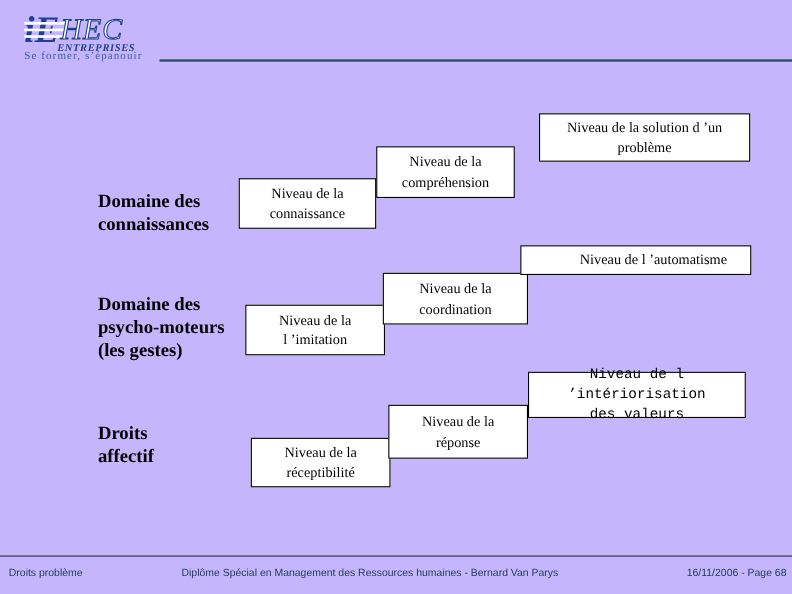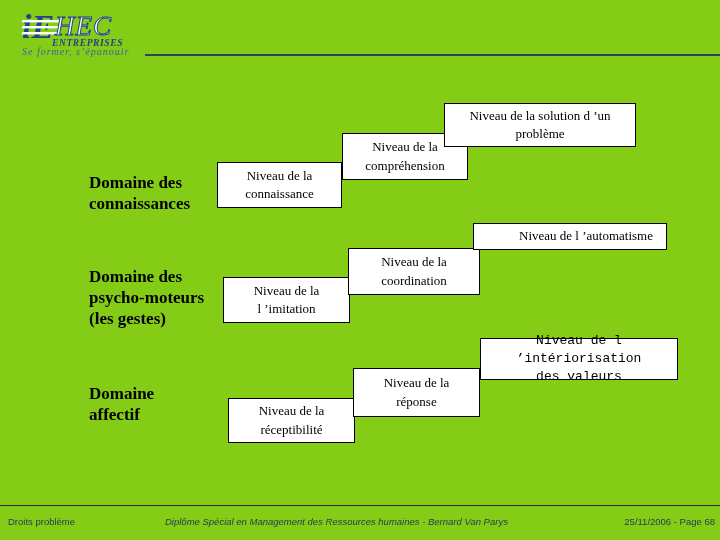--- a/index.html
+++ b/index.html
@@ -1,26 +1,26 @@
 <!DOCTYPE html>
 <html><head>
 <meta charset="utf-8">
 <style>
   html,body { margin:0; padding:0; background:#888; }
   .slide {
-    position:relative; width:720px; height:540px; background:#84cc16;
+    position:relative; width:720px; height:540px; background:#c4b5fd;
     overflow:hidden; font-family:"Liberation Sans", sans-serif;
   }
 
   
   .logo { position:absolute; left:22px; top:8px; width:120px; height:52px; }
   .logo svg { display:block; }
   .logo-tagline {
     position:absolute; left:0px; top:38px; width:120px;
-    font-family:"Liberation Serif", serif; font-style:italic;
+    font-family:"Liberation Serif", serif; 
     font-size:10px; letter-spacing:1px; color:#3f5fa5; white-space:nowrap;
   }
   .page-title {
     position:absolute; left:170px; right:8px; top:21px;
     text-align:center; font-size:15px; color:#2d4a5e; white-space:nowrap;
   }
   .header-rule {
     position:absolute; left:145px; right:0; top:54px; height:2px; background:#27465a;
   }
 
@@ -36,34 +36,34 @@
 
   .level-box {
     position:absolute; border:1px solid #000; background:#fff;
     display:flex; align-items:center; justify-content:center;
     text-align:center; font-family:"Liberation Serif", serif;
     font-size:13px; line-height:1.4; color:#000; white-space:pre-line;
     box-sizing:border-box;
   }
   #box-connaissance   { left:217px; top:162px; width:125px; height:46px; z-index:1; }
   #box-comprehension  { left:342px; top:133px; width:126px; height:47px; z-index:2; }
-  #box-solution       { left:444px; top:103px; width:192px; height:44px; z-index:3; }
+  #box-solution       { left:490px; top:103px; width:192px; height:44px; z-index:3; }
 
   #box-imitation      { left:223px; top:277px; width:127px; height:46px; z-index:1; }
   #box-coordination   { left:348px; top:248px; width:132px; height:47px; z-index:2; }
-  #box-automatisme    { left:473px; top:223px; width:194px; height:27px; z-index:3;padding-left:32px; }
+  #box-automatisme    { left:473px; top:223px; width:210px; height:27px; z-index:3;padding-left:32px; }
 
   #box-receptibilite  { left:228px; top:398px; width:127px; height:45px; z-index:1; }
   #box-reponse        { left:353px; top:368px; width:127px; height:49px; z-index:2; }
   #box-interiorisation{ left:480px; top:338px; width:198px; height:42px; z-index:3;font-family:Liberation Mono, monospace; }
 
   
   .footer-rule { position:absolute; left:0; right:0; top:505px; height:1px; background:#2b2b2b; }
   .footer-left   { position:absolute; left:8px;  top:516px; font-size:9.5px; color:#1d3b57; }
-  .footer-center { position:absolute; left:165px; top:516px; font-size:9.5px; color:#1d3b57;font-style:italic; }
+  .footer-center { position:absolute; left:165px; top:516px; font-size:9.5px; color:#1d3b57; }
   .footer-right  { position:absolute; right:5px; top:516px; font-size:9.5px; color:#1d3b57; text-align:right; }
 </style>
 </head>
 <body>
 
 <div class="slide">
 
   <div class="logo">
     <svg width="120" height="40" viewBox="0 0 120 40">
       <text x="0" y="30" font-family="Liberation Serif, serif" font-size="34" font-weight="bold" font-style="italic" fill="#22418c">iE</text>
@@ -91,27 +91,27 @@
 
   <div class="domain-label" id="label-psychomoteurs">Domaine des
 psycho-moteurs
 (les gestes)</div>
   <div class="level-box" id="box-imitation">Niveau de la
 l ’imitation</div>
   <div class="level-box" id="box-coordination">Niveau de la
 coordination</div>
   <div class="level-box" id="box-automatisme">Niveau de l ’automatisme</div>
 
-  <div class="domain-label" id="label-affectif">Domaine
+  <div class="domain-label" id="label-affectif">Droits
 affectif</div>
   <div class="level-box" id="box-receptibilite">Niveau de la
 réceptibilité</div>
   <div class="level-box" id="box-reponse">Niveau de la
 réponse</div>
   <div class="level-box" id="box-interiorisation">Niveau de l ’intériorisation
 des valeurs</div>
 
   <div class="footer-rule"></div>
   <div class="footer-left">Droits problème</div>
   <div class="footer-center">Diplôme Spécial en Management des Ressources humaines - Bernard Van Parys</div>
-  <div class="footer-right">25/11/2006 - Page 68</div>
+  <div class="footer-right">16/11/2006 - Page 68</div>
 
 </div>
 
 </body></html>

